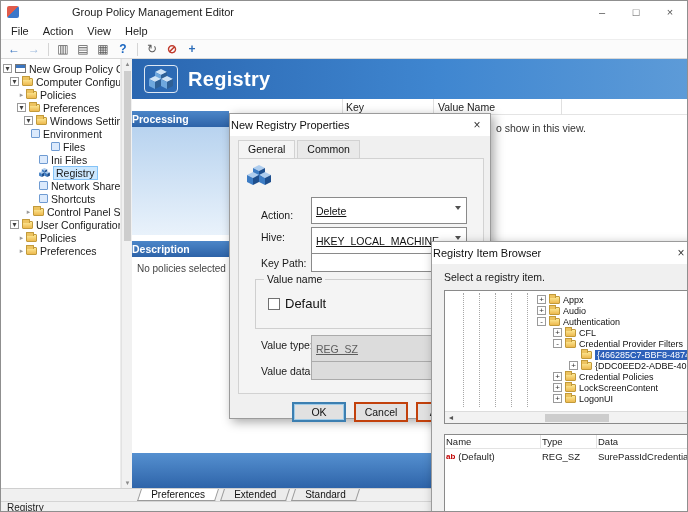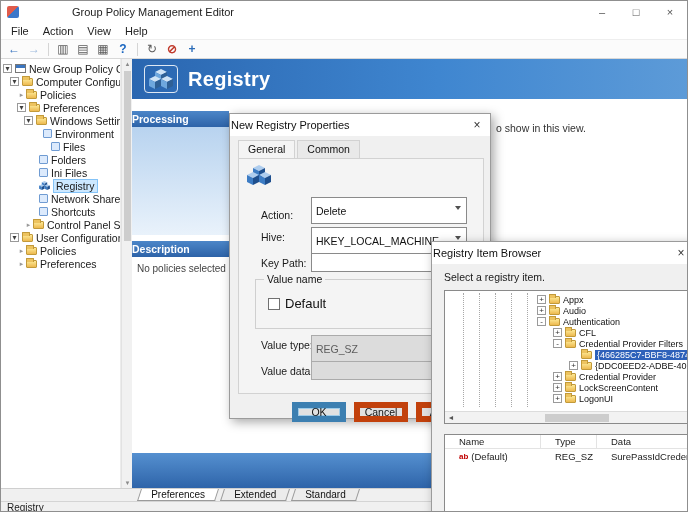--- a/index.html
+++ b/index.html
@@ -103,36 +103,36 @@
   .props .dlg-close{right:0;}
   .dtabs{position:absolute;left:8px;top:26px;display:flex;z-index:2;}
   .dtab{font-size:10.5px;padding:2px 9px 3px;background:#e9e9e9;border:1px solid #d2d2d2;
     border-bottom:none;margin-right:2px;}
   .dtab.active{background:#f4f4f4;text-align:center;}
   .page{position:absolute;left:8px;top:44px;width:246px;height:236px;border:1px solid #d2d2d2;
     background:#f4f4f4;}
   .page .cubes{position:absolute;left:8px;top:6px;width:24px;height:20px;}
   .flabel{position:absolute;font-size:10.5px;color:#1a1a1a;}
   .combo{position:absolute;height:27px;background:#fff;border:1px solid #8a8a8a;font-size:10.5px;
-    display:flex;align-items:center;padding:0 16px 0 4px;white-space:nowrap;overflow:hidden;}
+    display:flex;align-items:center;padding:0 16px 0 4px;white-space:nowrap;overflow:hidden;text-decoration:underline;}
   .combo::after{content:"";position:absolute;right:5px;top:8px;
     border:3.5px solid transparent;border-top:4px solid #505050;}
   .combo.disabled{background:#dcdcdc;border-color:#ababab;color:#5c5c5c;}
   .tbox{position:absolute;height:19px;border:1px solid #8a8a8a;background:#fff;font-size:10.5px;
     padding:0 3px;font-family:"Liberation Sans",sans-serif;}
   .tbox.disabled{background:#dcdcdc;border-color:#ababab;}
   .browse-btn{position:absolute;width:20px;height:19px;border:1px solid #8a8a8a;background:#e7e7e7;
     font-size:10px;display:flex;align-items:center;justify-content:flex-start;padding-left:4px;}
   .groupbox{position:absolute;border:1px solid #cfcfcf;}
   .grouplabel{position:absolute;top:-7px;left:8px;background:#f4f4f4;padding:0 3px;font-size:10.5px;}
   .checkbox{width:12px;height:12px;border:1px solid #707070;background:#fff;display:inline-block;
     vertical-align:middle;margin-right:5px;flex:none;}
   .chkrow{position:absolute;display:flex;align-items:center;font-size:13px;}
   .dlg-btns{position:absolute;left:0;top:288px;width:100%;height:22px;}
-  .dbtn{position:absolute;width:54px;height:20px;background:#e1e1e1;border:6px solid #c2410c;
+  .dbtn{position:absolute;width:54px;height:20px;background:#e1e1e1;border:2px solid #c2410c;
     font-size:10.5px;display:flex;align-items:center;justify-content:center;}
   .dbtn.default{border-color:#3c7fb1;box-shadow:0 0 0 1px #9ecbe8 inset;}
   
   .browser{left:430px;top:240px;width:290px;height:300px;}
   .browser .dlg-close{left:236px;}
   .instruction{position:absolute;left:12px;top:29px;font-size:10.5px;color:#1a1a1a;}
   .btree{position:absolute;left:12px;top:48px;width:262px;height:134px;background:#fff;
     border:1px solid #8a8a8a;overflow:hidden;padding-top:3px;}
   .vl{position:absolute;top:2px;bottom:16px;width:0;border-left:1px dotted #a8a8a8;}
   .brow{height:11px;display:flex;align-items:center;white-space:nowrap;font-size:9px;}
@@ -147,21 +147,21 @@
   .blabel{color:#111;text-align:right;}
   .blabel.sel{background:#2e61ba;color:#fff;padding:0 2px;}
   .hscroll{position:absolute;left:0;right:0;bottom:0;height:12px;background:#f2f2f2;
     border-top:1px solid #dcdcdc;font-size:7px;color:#555;}
   .hscroll .ha{position:absolute;top:0;width:12px;height:11px;display:flex;align-items:center;
     justify-content:center;}
   .hscroll .hthumb{position:absolute;left:100px;top:2px;width:64px;height:8px;background:#cdcdcd;}
   .blist{position:absolute;left:12px;top:192px;width:262px;height:106px;background:#fff;
     border:1px solid #8a8a8a;font-size:9.5px;overflow:hidden;}
   .blist-hdr{display:flex;height:14px;border-bottom:1px solid #e3e3e3;}
-  .bcol{padding:1px 14px;border-right:1px solid #e3e3e3;color:#222;overflow:hidden;white-space:nowrap;}
+  .bcol{padding:1px 1px;border-right:1px solid #e3e3e3;color:#222;overflow:hidden;white-space:nowrap;}
   .c-name{width:96px;flex:none;} .c-type{width:56px;flex:none;} .c-data{flex:1;}
   .blrow{display:flex;height:14px;align-items:center;}
   .regsz{color:#c00000;font-weight:bold;font-size:8px;margin-right:3px;flex:none;}
 </style>
 </head>
 <body>
 
 <div class="screen">
 
   <div class="titlebar">
@@ -214,31 +214,27 @@
     <div class="trow" style="padding-left:16px">
       <span class="chev exp">▾</span>
       <span class="ti ti-folder"></span>
       <span class="tlabel">Preferences</span>
     </div>
     <div class="trow" style="padding-left:23px">
       <span class="chev exp">▾</span>
       <span class="ti ti-folder"></span>
       <span class="tlabel">Windows Settings</span>
     </div>
-    <div class="trow" style="padding-left:42px">
+    <div class="trow" style="padding-left:30px">
       <span class="ti ti-item"></span>
       <span class="tlabel">Environment</span>
     </div>
     <div class="trow" style="padding-left:50px">
       <span class="ti ti-item"></span>
       <span class="tlabel">Files</span>
-    </div>
-    <div class="trow" style="padding-left:38px">
-      <span class="ti ti-item"></span>
-      <span class="tlabel">Folders</span>
     </div>
     <div class="trow" style="padding-left:38px">
       <span class="ti ti-item"></span>
       <span class="tlabel">Ini Files</span>
     </div>
     <div class="trow selected" style="padding-left:38px">
       <span class="ti">
         <svg class="cubes" viewBox="0 0 24 20">
             <g transform="translate(6,0)">
               <polygon points="0,3 6,0 12,3 6,6" fill="#aecdee"></polygon>
@@ -317,20 +313,27 @@
           </svg>
       </span>
       <span class="banner-title">Registry</span>
     </div>
     <div class="left-col">
       <div class="sec-head proc-head">Processing</div>
       <div class="proc-body"></div>
       <div class="sec-head desc-head">Description</div>
       <div class="nopol">No policies selected</div>
     </div>
+    <div class="list-hdr">
+      <span class="hdr-sep" style="left:113px"></span>
+      <span class="hdr-label" style="left:117px">Key</span>
+      <span class="hdr-sep" style="left:204px"></span>
+      <span class="hdr-label" style="left:209px">Value Name</span>
+      <span class="hdr-sep" style="left:332px"></span>
+    </div>
     <div class="empty-text">o show in this view.</div>
     <div class="bottom-band"></div>
   </div>
 
   <div class="bottom-tabs">
     <span class="btab active">
         <span>Preferences</span>
       </span>
     <span class="btab">
         <span>Extended</span>
@@ -448,21 +451,21 @@
         <span class="blabel sel">{466285C7-BBF8-4874-B9A7-8</span>
       </div>
       <div class="brow l2">
         <span class="exp">+</span>
         <span class="bfold"></span>
         <span class="blabel">{DDC0EED2-ADBE-40b6-A217-</span>
       </div>
       <div class="brow l1">
         <span class="exp">+</span>
         <span class="bfold"></span>
-        <span class="blabel">Credential Provider</span>
+        <span class="blabel">Credential Policies</span>
       </div>
       <div class="brow l1">
         <span class="exp">+</span>
         <span class="bfold"></span>
         <span class="blabel">LockScreenContent</span>
       </div>
       <div class="brow l1">
         <span class="exp">+</span>
         <span class="bfold"></span>
         <span class="blabel">LogonUI</span>

